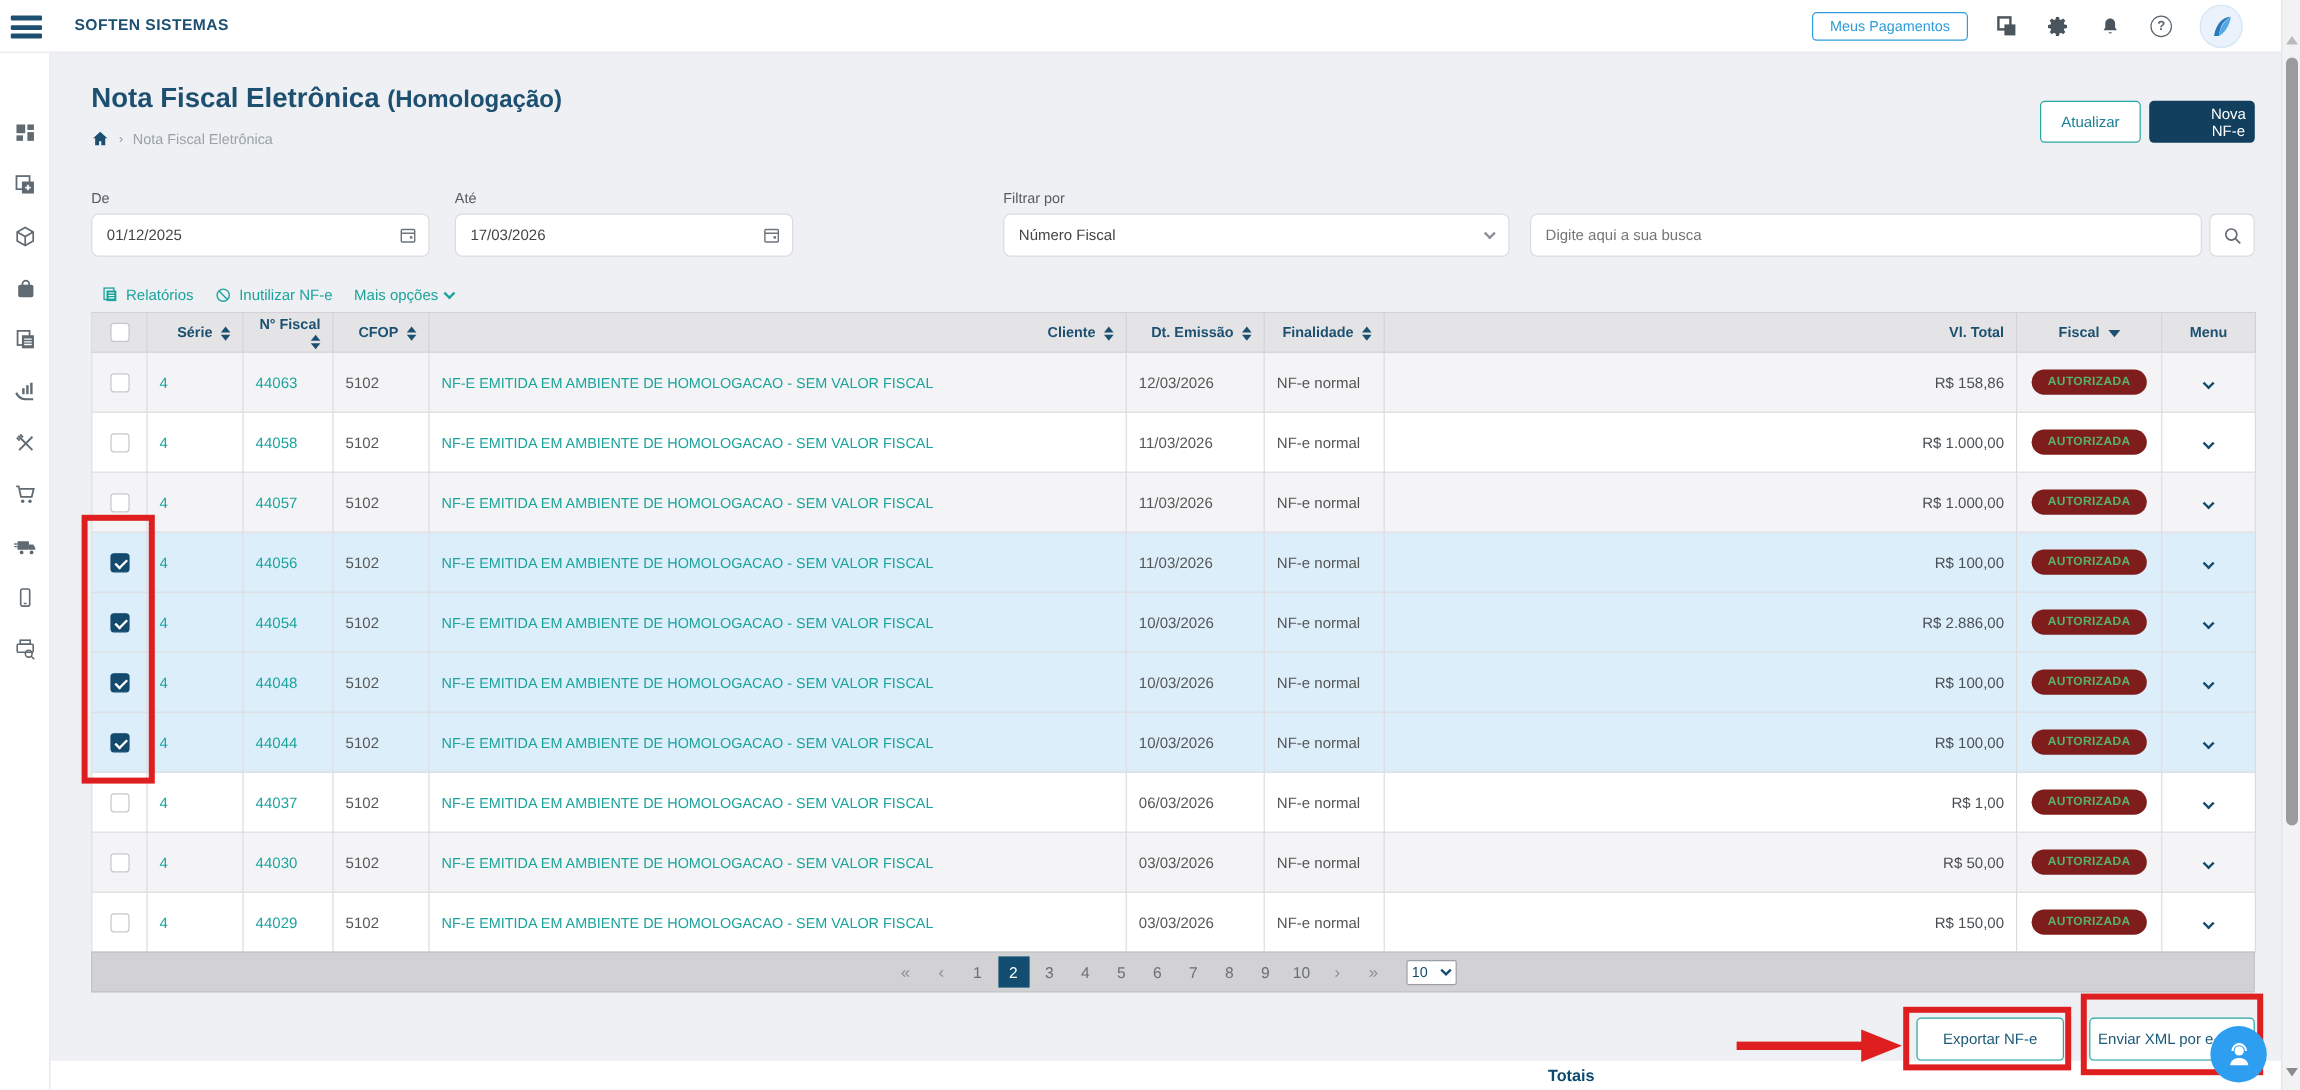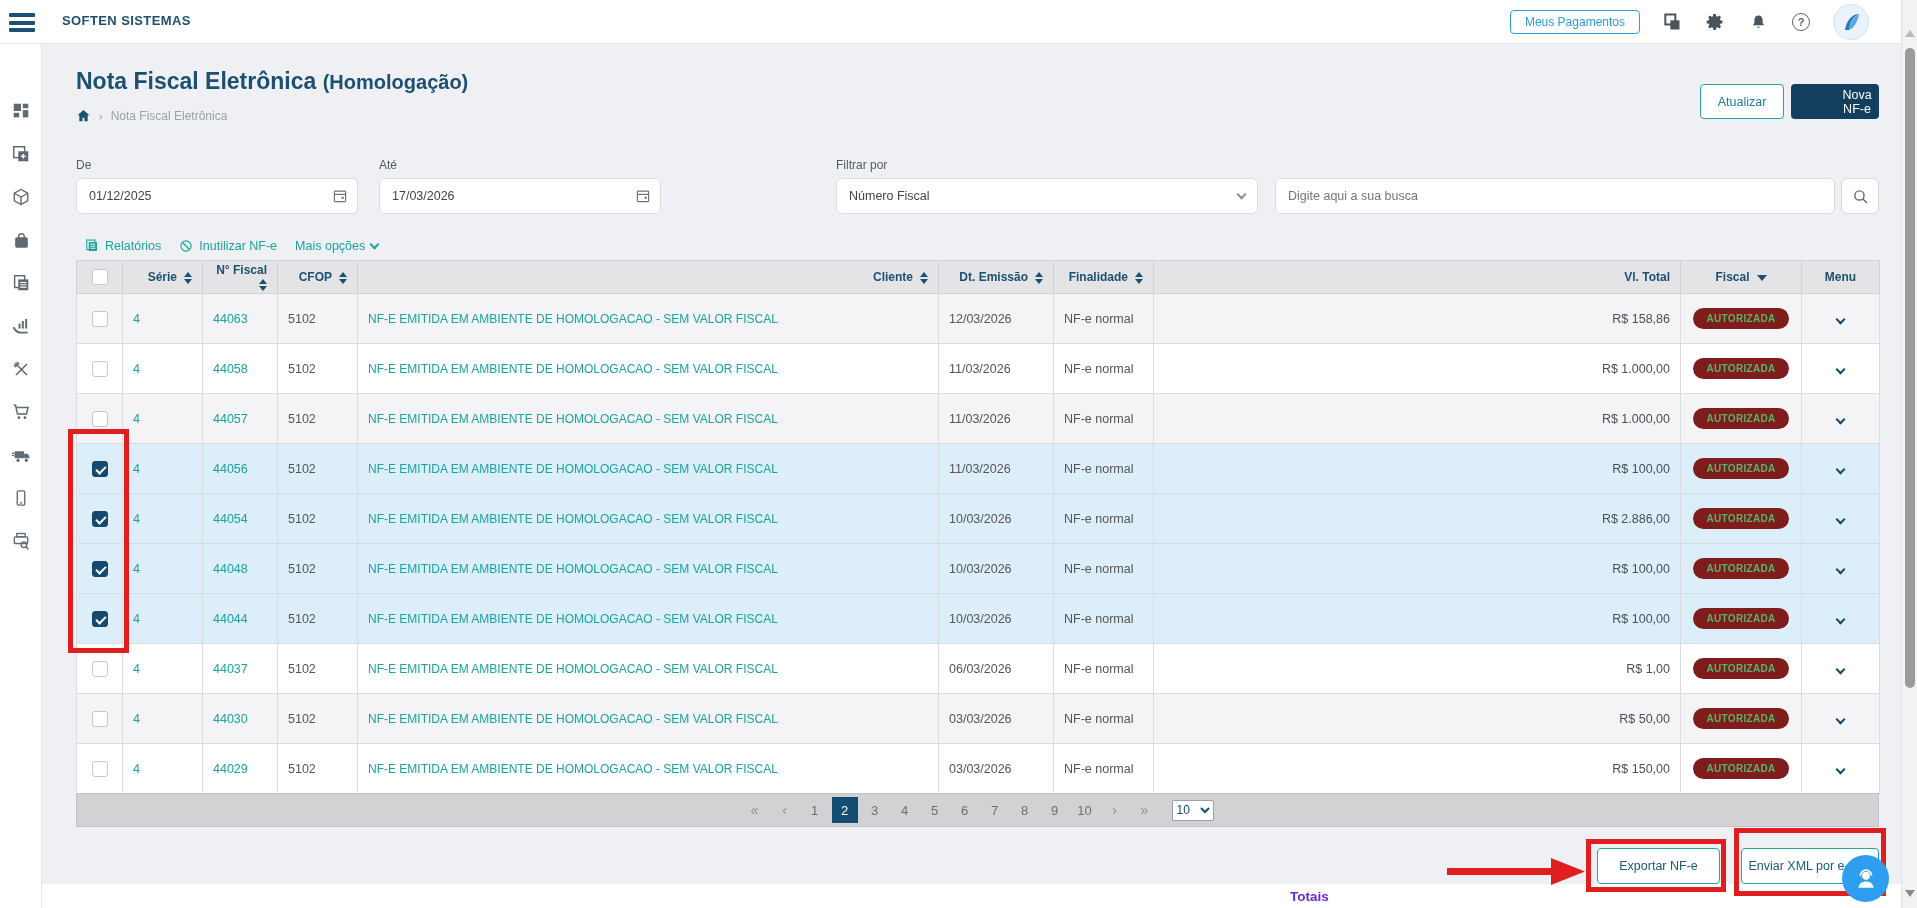--- a/index.html
+++ b/index.html
@@ -98,21 +98,21 @@
     font-size:13px; color:#6b6f73; cursor:pointer; padding:0 4px; }
   .pg.arrow { color:#8b8f93; font-size:14px; }
   .pg.active { background:#134e71; color:#fff; }
   .pg-select { width:42px; height:21px; margin-left:10px; font-size:12px; color:#134e71;
     border:1px solid #9aa0a5; border-radius:2px; background:#fff; font-family:"Liberation Sans",sans-serif; }
 
   
   .btn-foot { position:absolute; height:36px; background:#fff; border:1px solid #27a5a0; border-radius:4px;
     color:#1b5a7a; font-size:12.5px; display:flex; align-items:center; justify-content:center; cursor:pointer; }
   .totais-band { position:absolute; left:42px; top:884px; width:1859px; height:24px; background:#fff; }
-  .totais { position:absolute; left:1290px; top:889px; font-size:13.5px; font-weight:700; color:#6d28d9; }
+  .totais { position:absolute; left:1290px; top:889px; font-size:13.5px; font-weight:700; color:#0c4a6e; }
 
   
   .red-rect { position:absolute; border:5px solid #df1f1f; z-index:20; pointer-events:none; }
   .red-arrow { position:absolute; z-index:20; pointer-events:none; }
 
   
   .chat-bubble { position:absolute; left:1842px; top:855px; width:47px; height:47px; border-radius:50%;
     background:#2e9ff0; display:flex; align-items:center; justify-content:center; z-index:25; cursor:pointer; }
 
   

